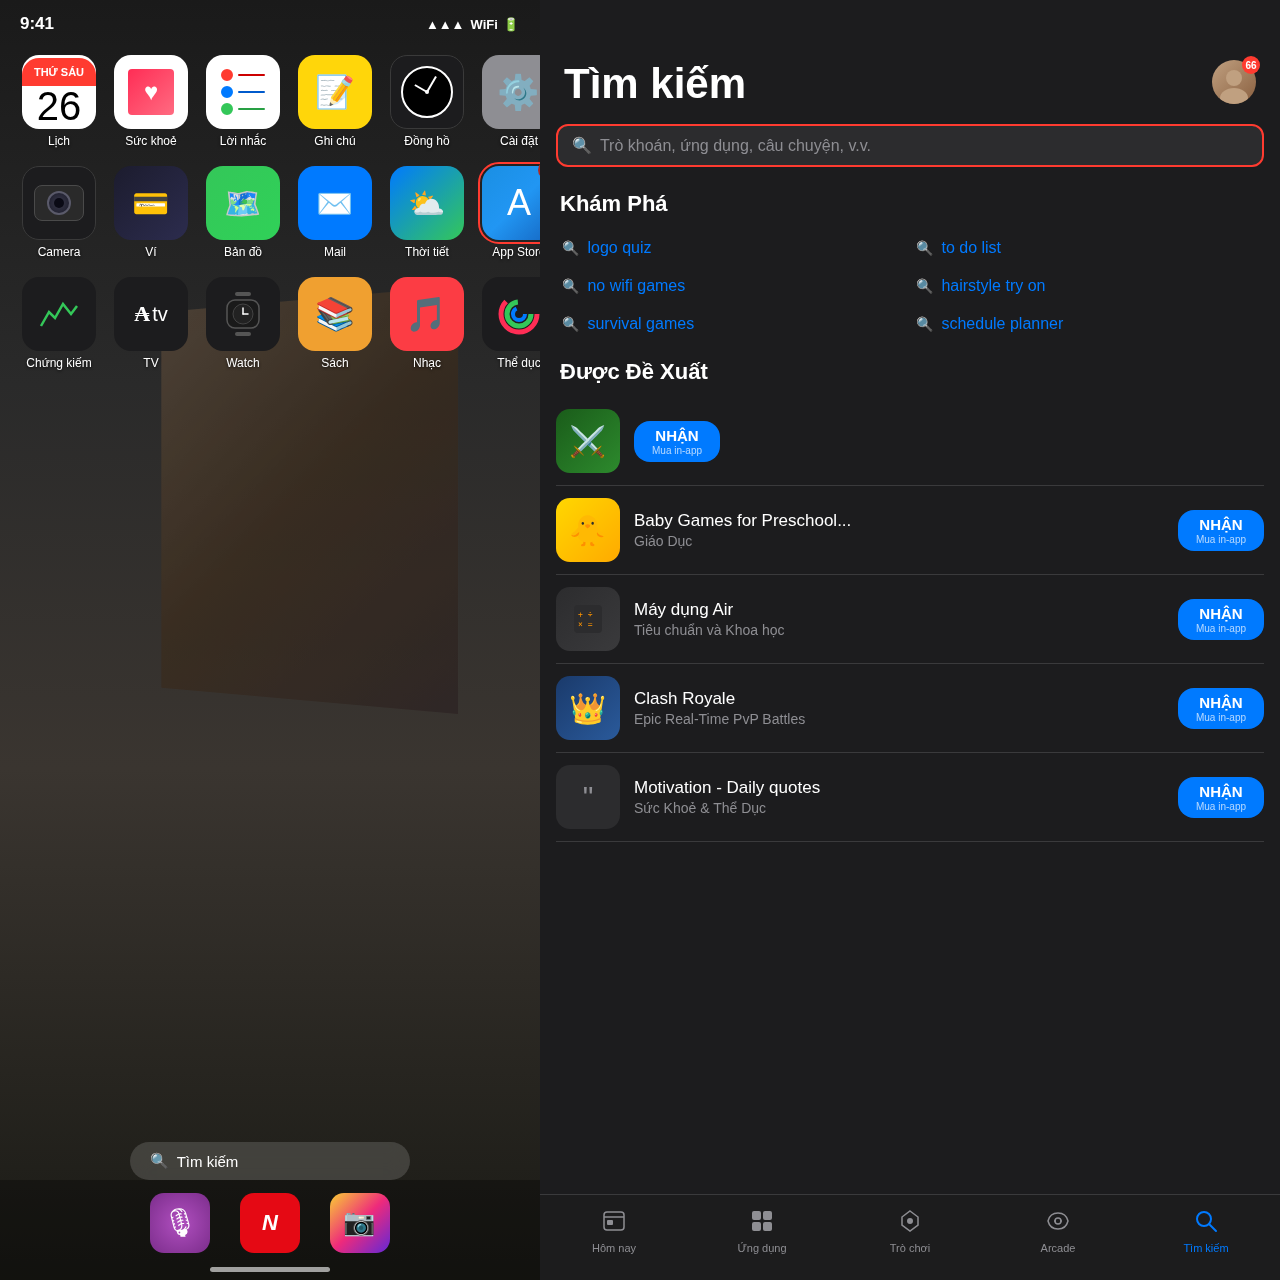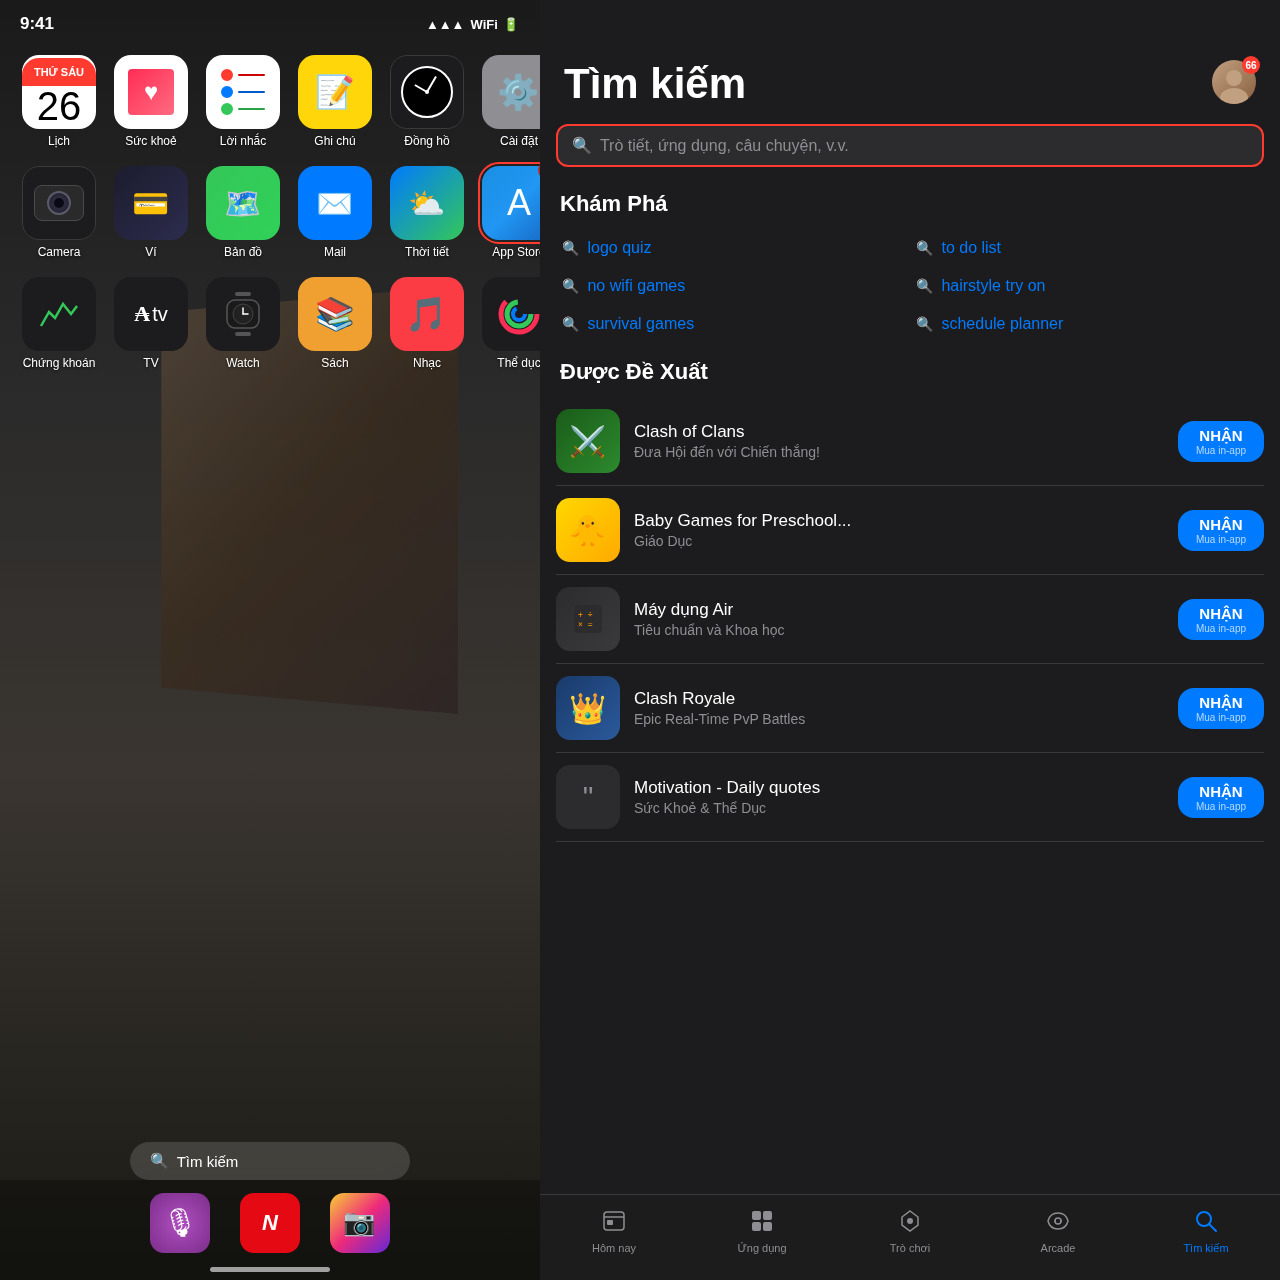--- a/index.html
+++ b/index.html
@@ -510,21 +510,21 @@
       </div>
       <span class="app-label">App Store</span>
     </div>
 
     <div class="app-item">
       <div class="app-icon icon-stocks">
         <svg width="44" height="44" viewBox="0 0 44 44">
           <polyline points="4,34 12,20 18,26 26,12 34,22 40,14" fill="none" stroke="#34c759" stroke-width="2.5"></polyline>
         </svg>
       </div>
-      <span class="app-label">Chứng khoán</span>
+      <span class="app-label">Chứng kiếm</span>
     </div>
 
     <div class="app-item">
       <div class="app-icon icon-tv">
         <div style="display:flex;align-items:center;gap:2px;">
           <span style="color:white;font-size:22px;font-weight:700;font-family:serif;">₳</span>
           <span style="color:white;font-size:20px;font-weight:400;">tv</span>
         </div>
       </div>
       <span class="app-label">TV</span>
@@ -601,21 +601,21 @@
           <ellipse cx="22" cy="38" rx="14" ry="10" fill="#c0a080"></ellipse>
         </svg>
       </div>
       <div class="avatar-badge">66</div>
     </div>
   </div>
 
   <div class="search-container">
     <div class="search-field">
       <span class="search-icon-inner">🔍</span>
-      <span>Trò tiết, ứng dụng, câu chuyện, v.v.</span>
+      <span>Trò khoán, ứng dụng, câu chuyện, v.v.</span>
     </div>
   </div>
 
   <div class="section-title">Khám Phá</div>
 
   <div class="discover-grid">
     <div class="discover-item">
       <span class="discover-search-icon">🔍</span>
       <span>logo quiz</span>
     </div>
@@ -641,24 +641,20 @@
     </div>
   </div>
 
   <div class="section-title">Được Đề Xuất</div>
 
   <div class="recommended-list">
 
     <div class="rec-item">
       <div class="rec-icon icon-clash">
         <span style="font-size:30px;">⚔️</span>
-      </div>
-      <div class="rec-info">
-        <div class="rec-name">Clash of Clans</div>
-        <div class="rec-sub">Đưa Hội đến với Chiến thắng!</div>
       </div>
       <button class="get-btn">
         <span>NHẬN</span>
         <span class="get-btn-sub">Mua in-app</span>
       </button>
     </div>
 
     <div class="rec-item">
       <div class="rec-icon icon-baby">
         <span style="font-size:30px;">🐥</span>

